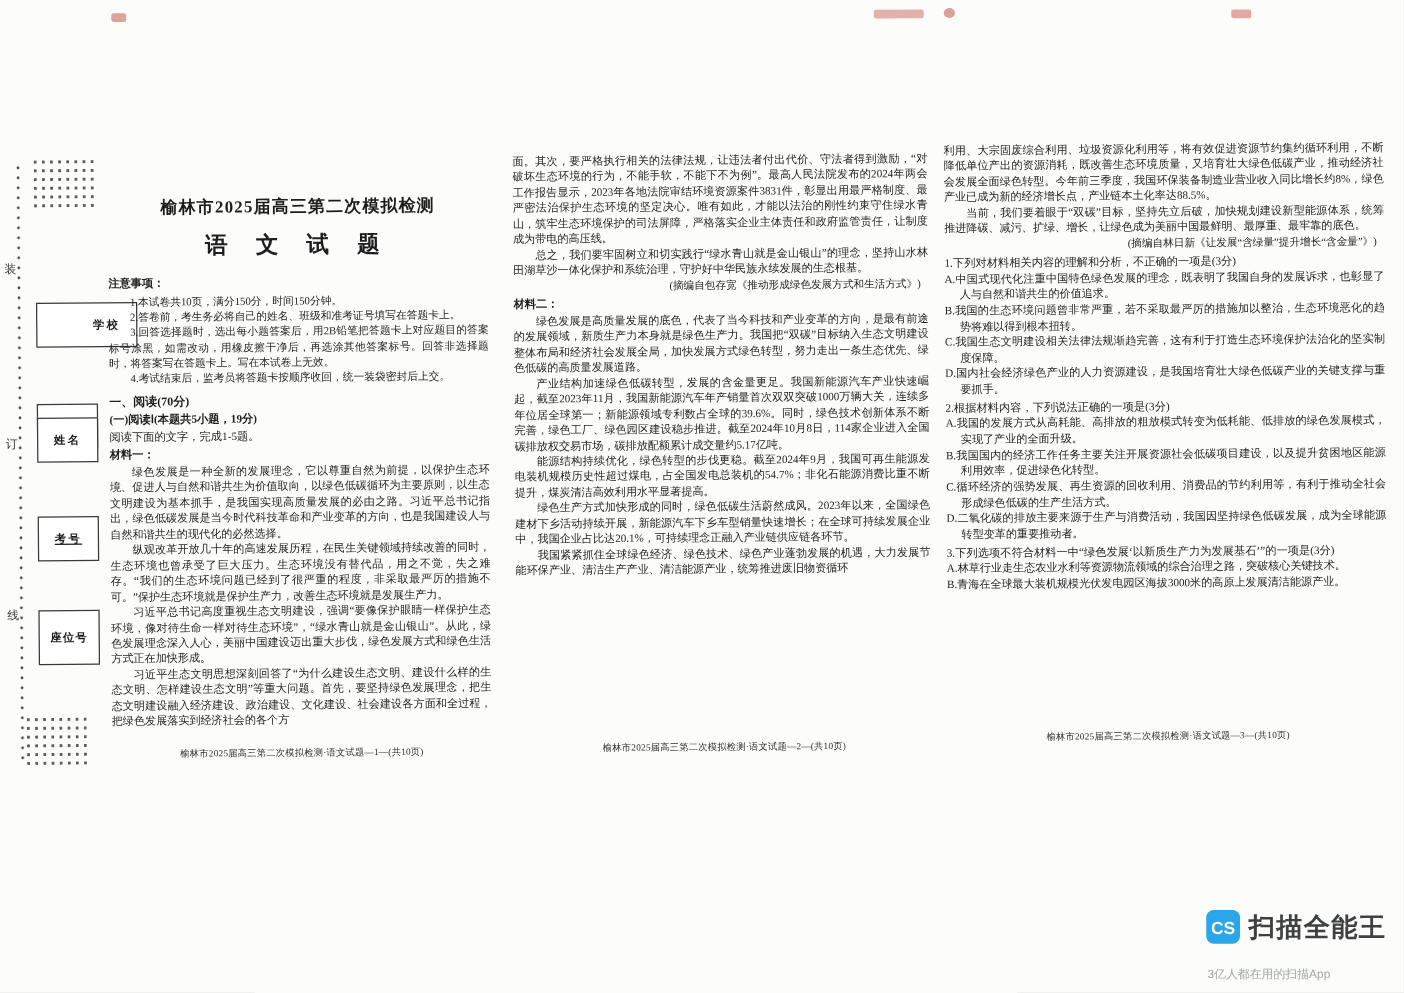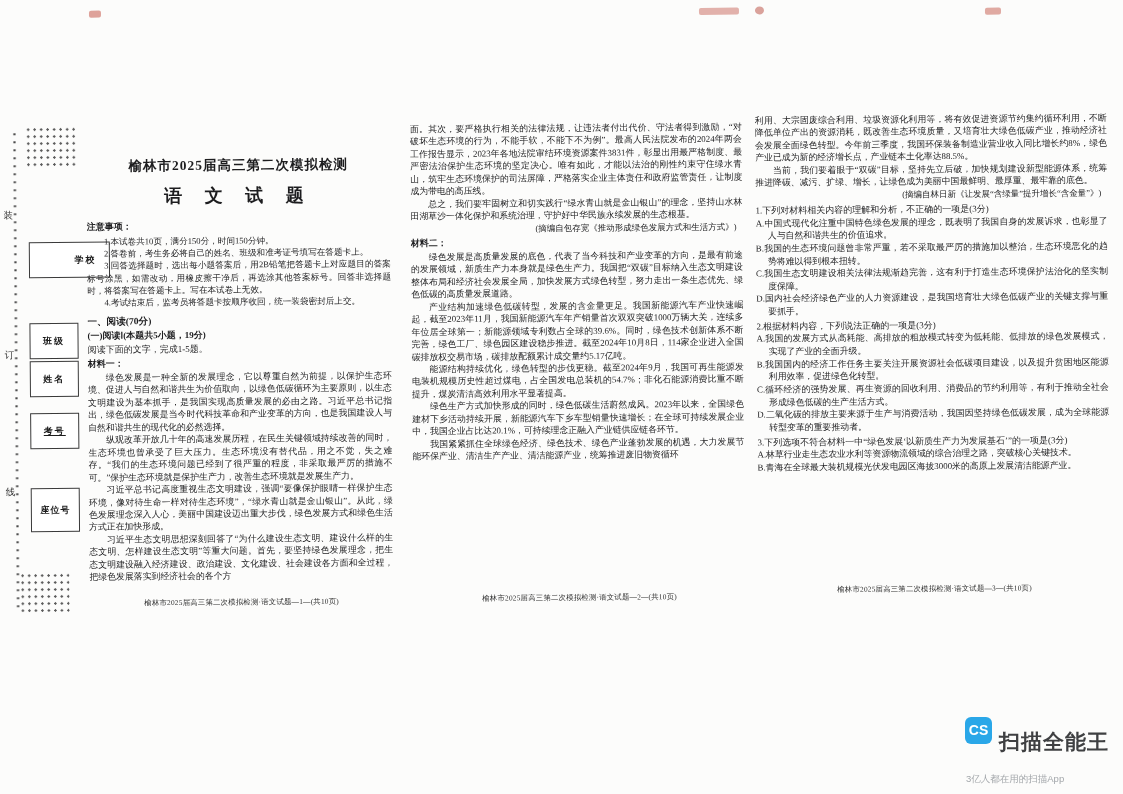--- a/index.html
+++ b/index.html
@@ -37,42 +37,42 @@
   .source{margin:1px 0;font-size:8.5px;text-align:right;padding-right:6px;}
   .qstem{margin:2px 0 0 0;font-size:9px;line-height:1.42;text-align:justify;}
   .qopt{margin:0;font-size:8.9px;line-height:1.42;text-align:justify;padding-left:1.35em;text-indent:-1.35em;}
   .colfooter{position:absolute;bottom:1px;left:0;right:0;text-align:center;font-size:7.4px;color:#2c2c2c;letter-spacing:0.2px;}
 
   
   .smudge{position:absolute;border-radius:2px;}
 
   
   .wm{position:absolute;right:14px;bottom:8px;display:flex;flex-direction:column;align-items:flex-start;font-family:"Liberation Sans",sans-serif;}
-  .wm-row{display:flex;align-items:center;gap:7px;}
+  .wm-row{display:flex;align-items:flex-start;gap:7px;}
   .wm-logo{width:27px;height:27px;border-radius:6px;background:#2aa7e8;color:#fff;font-weight:bold;font-size:14px;display:flex;align-items:center;justify-content:center;}
-  .wm-brand{font-size:21px;font-weight:700;color:#3f4042;letter-spacing:1px;margin-top:24px;}
+  .wm-brand{font-size:21px;font-weight:700;color:#3f4042;letter-spacing:1px;}
   .wm-tag{font-size:9.5px;color:#a2a6aa;margin-top:17px;margin-left:1px;}
 </style>
 </head>
 <body>
 
 <div class="page">
   <div class="paper">
 
     <div class="dotgrid" style="left:27px;top:122px;width:52px;height:42px;"></div>
     <div class="dotgrid" style="left:18px;top:568px;width:50px;height:40px;"></div>
     <div class="dotline" style="left:15px;top:126px;height:480px;"></div>
 
     <div class="sealchar" style="top:205px;">装</div>
     <div class="sealchar" style="top:345px;">订</div>
     <div class="sealchar" style="top:482px;">线</div>
 
     <div class="bfield" style="top:238px;padding-left:32px;">学校</div>
     <div class="bfield" style="top:295px;margin-top:24px;">班级</div>
-    <div class="bfield" style="top:357px;">姓名</div>
+    <div class="bfield" style="top:330px;">姓名</div>
     <div class="bfield" style="top:409px;text-decoration:underline;">考号</div>
     <div class="bfield" style="top:484px;height:42px;letter-spacing:1px;">座位号</div>
 
     <div class="col col1">
       <h1 class="title">榆林市2025届高三第二次模拟检测</h1>
       <h2 class="subtitle">语 文 试 题</h2>
       <p class="notice-title">注意事项：</p>
       <p class="notice">1.本试卷共10页，满分150分，时间150分钟。</p>
       <p class="notice">2.答卷前，考生务必将自己的姓名、班级和准考证号填写在答题卡上。</p>
       <p class="notice">3.回答选择题时，选出每小题答案后，用2B铅笔把答题卡上对应题目的答案标号涂黑，如需改动，用橡皮擦干净后，再选涂其他答案标号。回答非选择题时，将答案写在答题卡上。写在本试卷上无效。</p>

